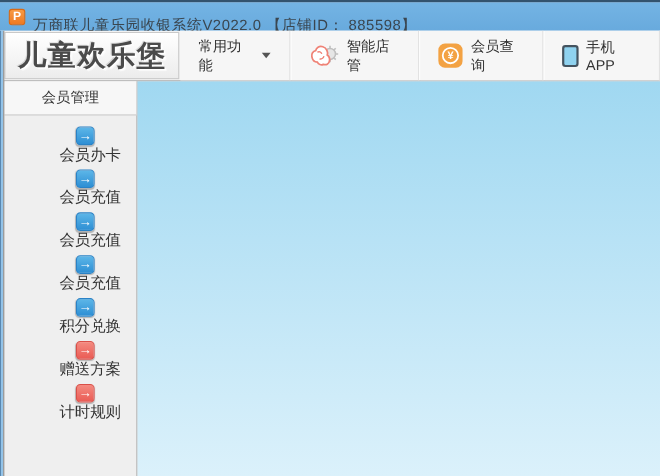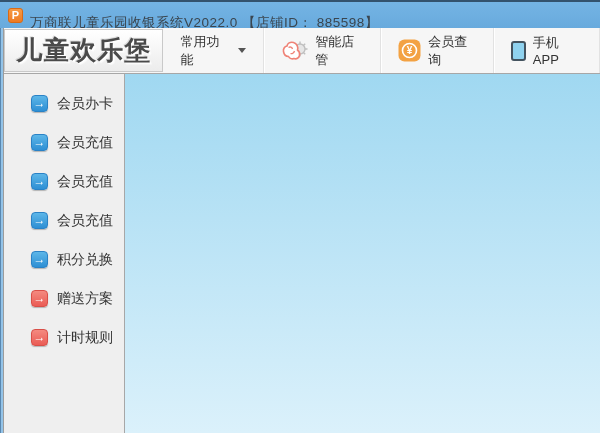--- a/index.html
+++ b/index.html
@@ -68,20 +68,21 @@
   }
   .side-header {
     height:31px; background:#f7f7f7; border-bottom:1px solid #c8c8c8;
     display:flex; align-items:center; justify-content:center;
     font-size:13px; color:#333;
   }
   .side-list { list-style:none; padding-top:10px; }
   .side-item {
     height:39px; display:flex; align-items:center; padding-left:27px;
     cursor:pointer;
+    flex-direction:column;
   }
   .arrow-icon {
     width:17px; height:17px; border-radius:4px; flex:0 0 auto;
     display:flex; align-items:center; justify-content:center;
     color:#fff; font-size:12px; font-weight:bold; line-height:1;
   }
   .arrow-icon::before { content:"\2192"; margin-top:-1px; }
   .icon-blue { background:linear-gradient(#5cb6e8,#2e8fd4); border:1px solid #2a82c6; box-shadow:0 1px 1px rgba(0,0,0,.25); }
   .icon-red  { background:linear-gradient(#f48a80,#ea5c55); border:1px solid #d94f48; box-shadow:0 1px 1px rgba(0,0,0,.25); }
   .side-label { margin-left:9px; font-size:14px; color:#333; white-space:nowrap; }
@@ -135,20 +136,21 @@
     </div>
 
     <div class="tb-btn">
       <span class="phone-glyph"></span>
       <span>手机APP</span>
     </div>
   </div>
 
   <div class="body">
     <div class="sidebar">
+      <div class="side-header">会员管理</div>
       <ul class="side-list">
         <li class="side-item">
           <span class="arrow-icon icon-blue"></span>
           <span class="side-label">会员办卡</span>
         </li>
         <li class="side-item">
           <span class="arrow-icon icon-blue"></span>
           <span class="side-label">会员充值</span>
         </li>
         <li class="side-item">

